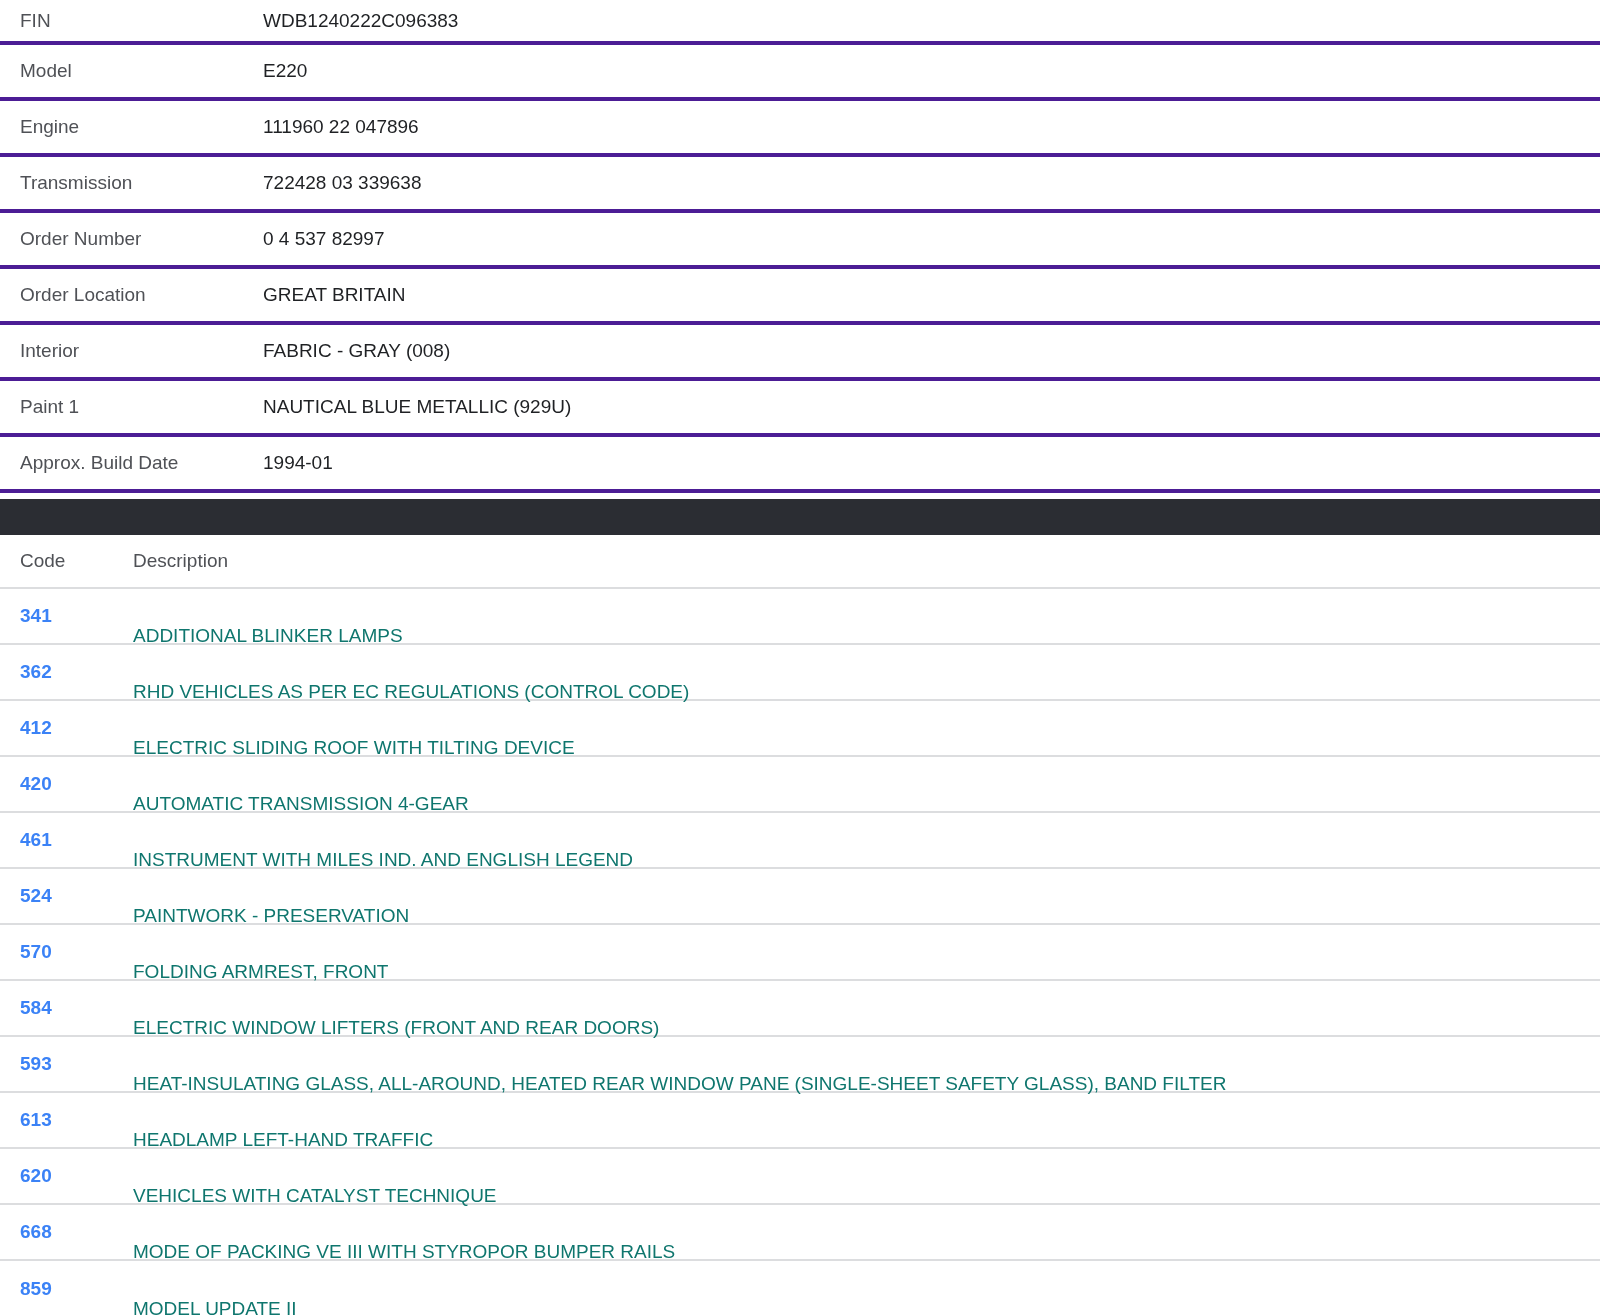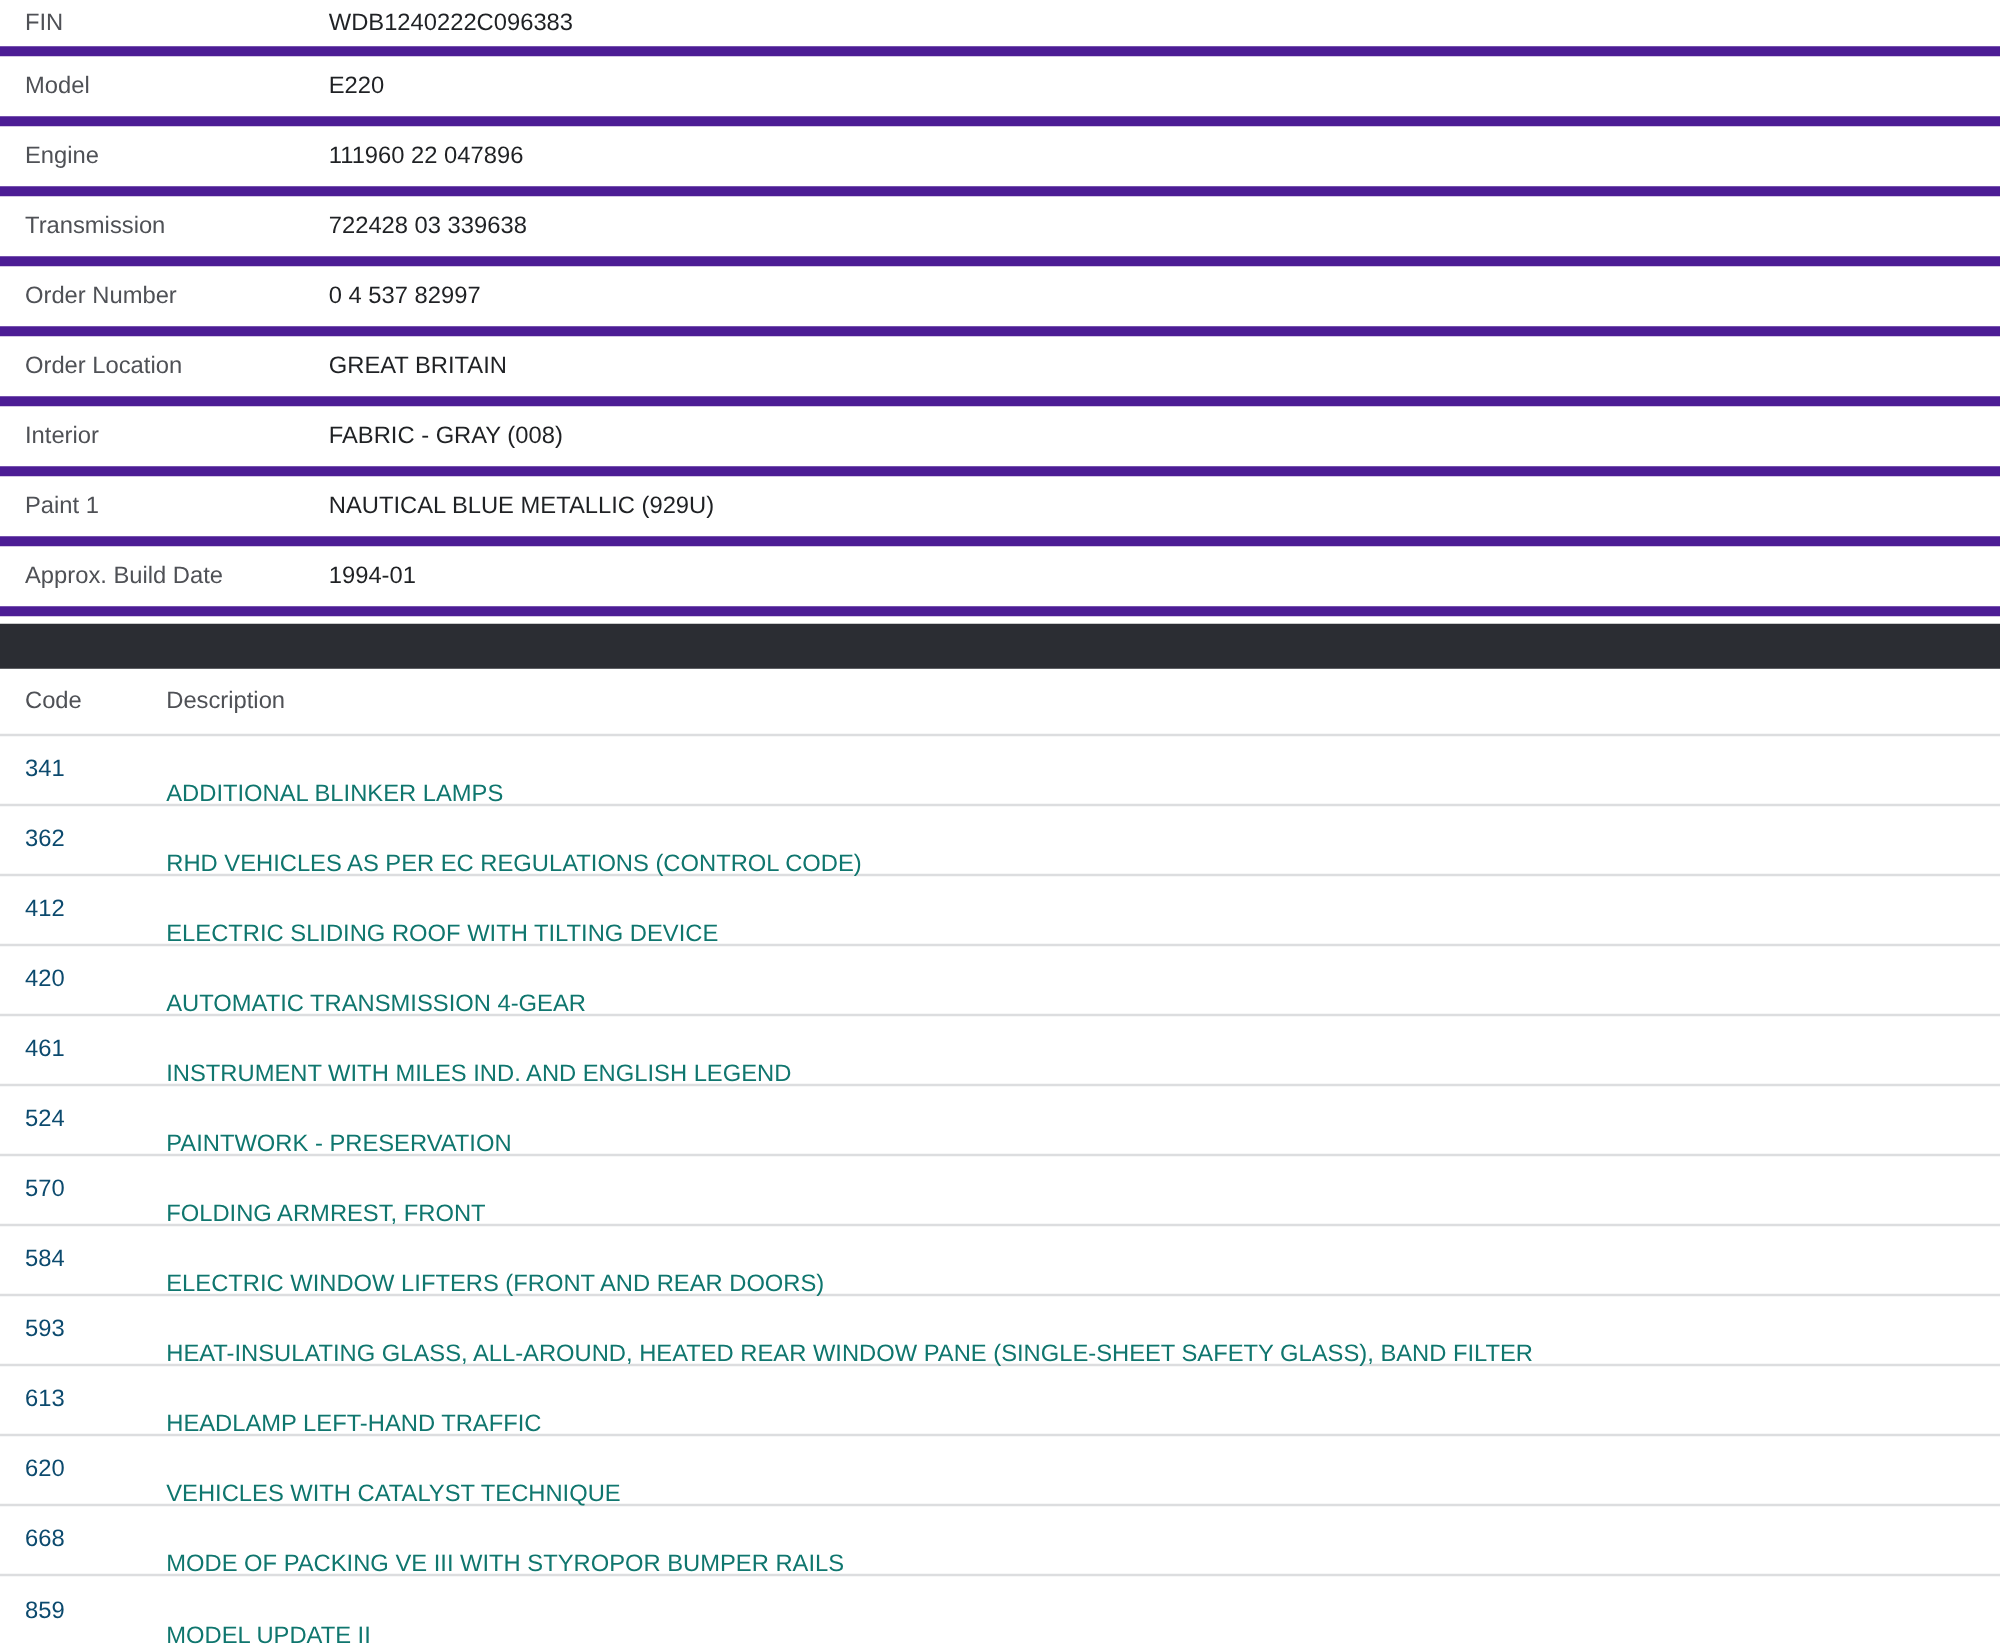--- a/index.html
+++ b/index.html
@@ -11,21 +11,21 @@
     font-family: "Liberation Sans", sans-serif;
     font-size: 19px;
     color: #1f2124;
   }
   
   .spec-table { width: 100%; }
   .spec-row {
     display: flex;
     align-items: center;
     height: 56px;
-    border-bottom: 8px solid #4c1d95;
+    border-bottom: 4px solid #4c1d95;
   }
   .spec-row:first-child { height: 45px; } 
   .spec-label {
     width: 263px;
     padding-left: 20px;
     color: #4f5156;
     flex-shrink: 0;
   }
   .spec-value { color: #1f2124; text-align: center; }
 
@@ -51,21 +51,21 @@
     align-items: center;
     height: 56px;
     border-bottom: 2px solid #dcdddf;
   }
   .option-row:last-child { border-bottom: none; }
   .code-col {
     width: 133px;
     padding-left: 20px;
     flex-shrink: 0;
   }
-  .option-code { color: #0c4a6e; }
+  .option-code { color: #3b82f6; font-weight: bold; }
   .option-description { color: #0f766e; margin-top: 39px; }
 </style>
 </head>
 <body>
 
 <div class="spec-table">
   <div class="spec-row">
     <div class="spec-label">FIN</div>
     <div class="spec-value">WDB1240222C096383</div>
   </div>

